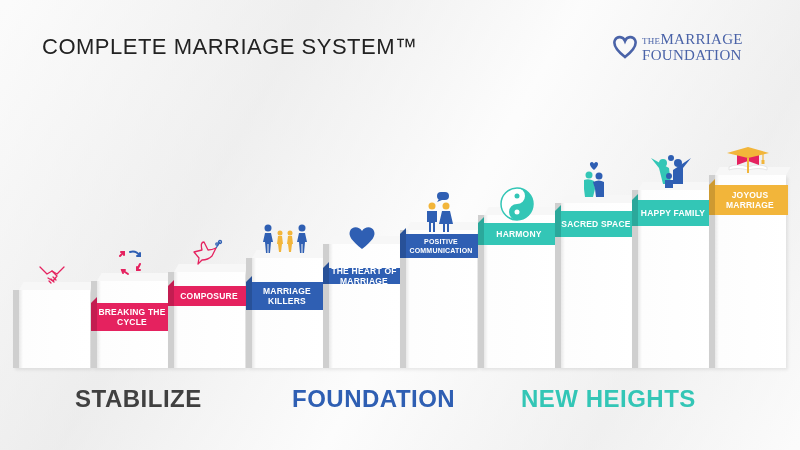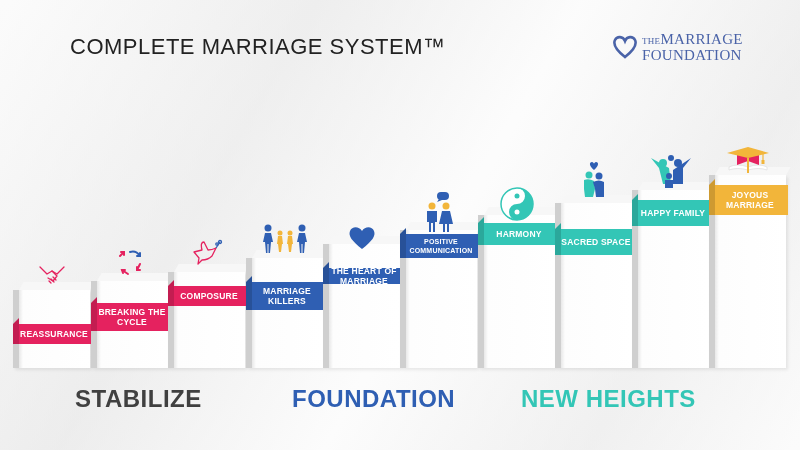--- a/index.html
+++ b/index.html
@@ -9,21 +9,20 @@
     font-family: "Liberation Sans", "DejaVu Sans", sans-serif;
     background: #f3f3f3;
     background-image:
       linear-gradient(120deg, rgba(255,255,255,0.7) 0%, rgba(235,235,235,0.5) 30%, rgba(255,255,255,0.8) 55%, rgba(238,238,238,0.5) 80%, rgba(255,255,255,0.7) 100%),
       linear-gradient(30deg, rgba(230,230,230,0.4) 0%, rgba(255,255,255,0.0) 50%, rgba(230,230,230,0.4) 100%);
   }
   .title {
     position: absolute; left: 42px; top: 34px;
     font-size: 22px; font-weight: 400; letter-spacing: 0.5px;
     color: #222;
-    margin-left: 28px;
   }
   .logo {
     position: absolute; left: 612px; top: 32px;
     display: flex; align-items: center; gap: 4px;
   }
   .logo-text { font-family: "Liberation Serif", "DejaVu Serif", serif; color: #4a63a8; line-height: 14px; }
   .logo-line1 { font-size: 15px; letter-spacing: 0.3px; }
   .logo-line1 .the { font-size: 9px; }
   .logo-line2 { font-size: 15px; letter-spacing: 0.3px; }
 
@@ -78,21 +77,20 @@
 <div class="step" style="left:13px; height:78px;">
   <div class="step-top"></div>
   <div class="step-side"></div>
   <svg class="icon" style="top:-27px;" width="30" height="24" viewBox="0 0 30 24">
     <g fill="none" stroke="#e5225f" stroke-width="1.3" stroke-linecap="round" stroke-linejoin="round">
       <path d="M3 4 L10 11 L15 8 L20 13 L16 18 L11 15"></path>
       <path d="M27 4 L20 11 L15 8"></path>
       <path d="M12 18 L14 20 M14 16 L17 19 M16 14 L19 17"></path>
     </g>
   </svg>
-  <div class="banner" style="top:34px; height:20px; background:#e5225f;">REASSURANCE</div>
 </div>
 
 <div class="step" style="left:91px; height:87px;">
   <div class="step-top"></div>
   <div class="step-side"></div>
   <svg class="icon" style="top:-33px;" width="36" height="30" viewBox="0 0 36 30">
     <g fill="none" stroke-width="2" stroke-linecap="round">
       <path d="M8 8 L12 4" stroke="#e5225f"></path>
       <path d="M9 4 L12 4 L12 7" stroke="#e5225f"></path>
       <path d="M18 4 Q24 2 28 8" stroke="#2f5fb3"></path>
@@ -180,21 +178,21 @@
 <div class="step" style="left:555px; height:165px;">
   <div class="step-top"></div>
   <div class="step-side"></div>
   <svg class="icon" style="top:-42px;" width="26" height="36" viewBox="0 0 26 36">
     <path d="M13 9 C 8 5, 8 1, 11 1 C 12 1, 13 2, 13 3 C 13 2, 14 1, 15 1 C 18 1, 18 5, 13 9 Z" fill="#2f5fb3"></path>
     <circle cx="8" cy="14" r="3.5" fill="#33c6b6"></circle>
     <path d="M3 19 Q8 17 13 20 L14 28 L12 36 H4 L3 28 Z" fill="#33c6b6"></path>
     <circle cx="18" cy="15" r="3.5" fill="#2f5fb3"></circle>
     <path d="M12 21 Q18 18 23 21 L23 36 H15 L14 28 Z" fill="#2f5fb3"></path>
   </svg>
-  <div class="banner" style="top:26px; height:26px; background:#33c6b6;">SACRED SPACE</div>
+  <div class="banner" style="top:8px; height:26px; background:#33c6b6;">SACRED SPACE</div>
 </div>
 
 <div class="step" style="left:632px; height:178px;padding-left:44px;">
   <div class="step-top"></div>
   <div class="step-side"></div>
   <svg class="icon" style="top:-36px;" width="44" height="36" viewBox="0 0 44 36">
     <path d="M2 4 L10 14 L14 30 H22 L20 14 Z" fill="#33c6b6"></path>
     <circle cx="14" cy="9" r="4" fill="#33c6b6"></circle>
     <circle cx="22" cy="4" r="3" fill="#2f5fb3"></circle>
     <circle cx="29" cy="9" r="4" fill="#2f5fb3"></circle>

